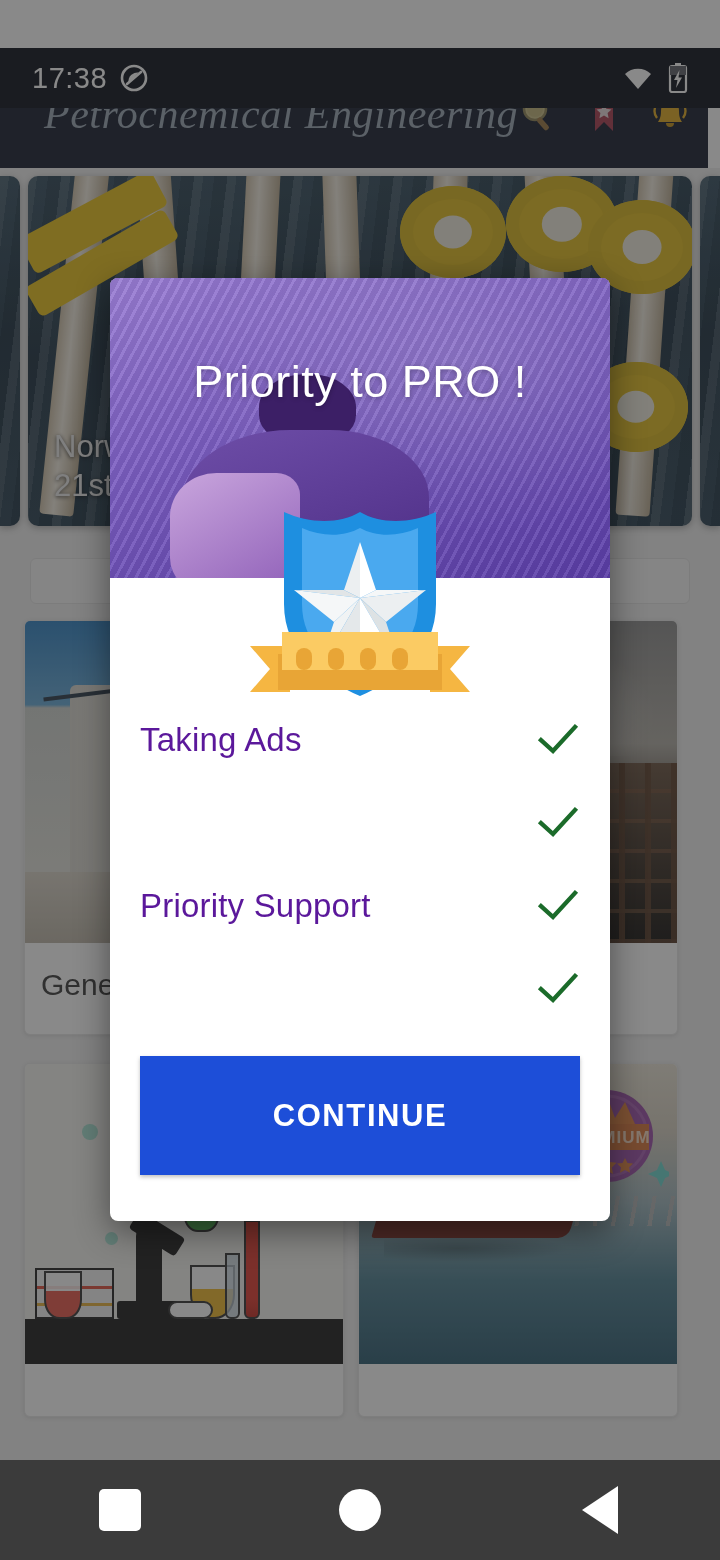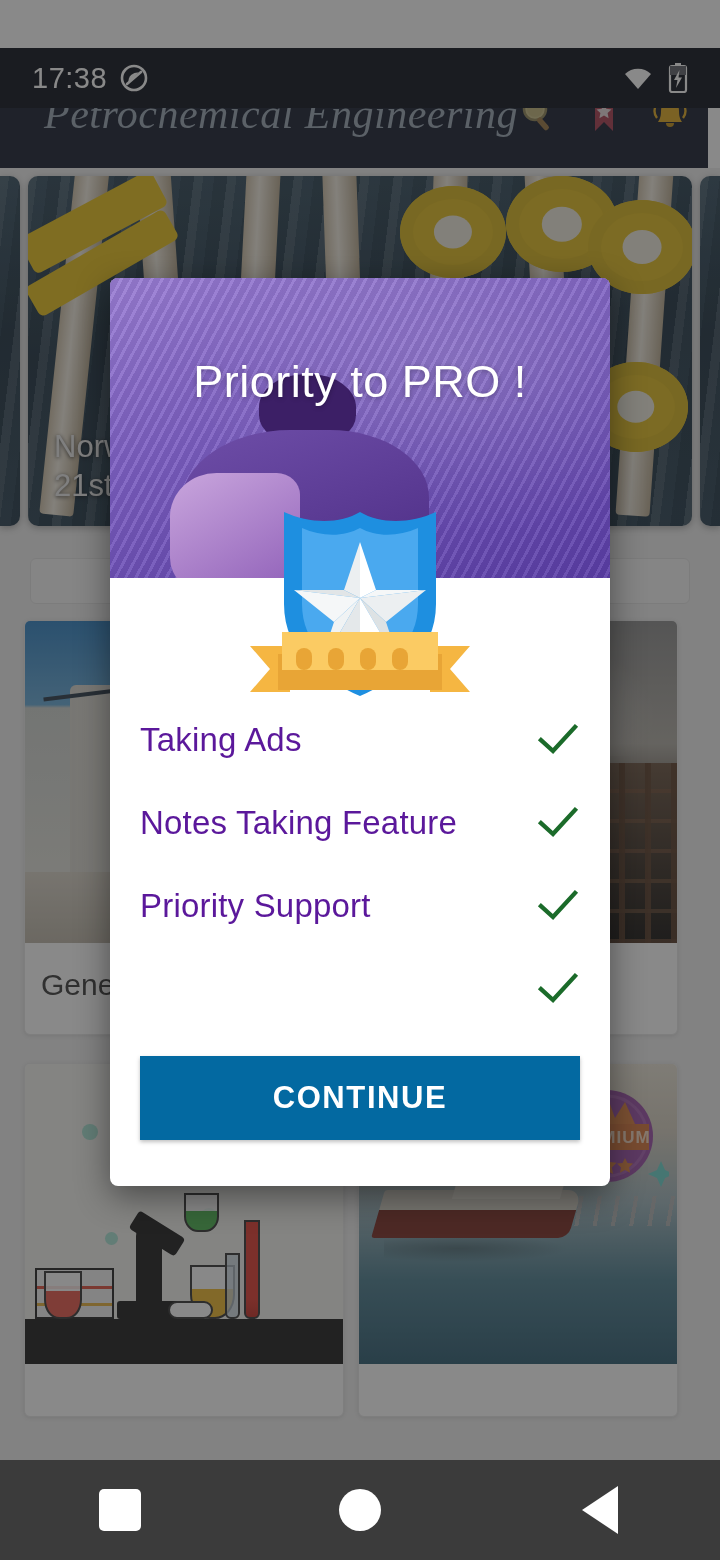--- a/index.html
+++ b/index.html
@@ -333,23 +333,23 @@
   .feature-label {
     font-size: 33px;
     color: #5b189b;
     letter-spacing: .2px;
   }
   .feature-check { margin-left: auto; }
 
   #continue-btn {
     display: block;
     margin: 26px 30px 46px 30px;
-    height: 84px;
+    height: 119px;
     width: calc(100% - 60px);
-    background: #0369a1;
+    background: #1d4ed8;
     color: #ffffff;
     border: none;
     font-size: 31px;
     font-weight: 700;
     letter-spacing: 1.6px;
     font-family: "Liberation Sans", sans-serif;
     cursor: pointer;
     box-shadow: 0 2px 4px rgba(0,0,0,.25);
   }
 
@@ -588,21 +588,20 @@
     <div id="feature-list">
 
       <div class="feature-row">
         <span class="feature-label">Taking Ads</span>
         <svg class="feature-check" width="44" height="40" viewBox="0 0 44 40">
           <path d="M5 20 L17 31 L39 7" fill="none" stroke="#1b6b2a" stroke-width="4.4" stroke-linecap="square"></path>
         </svg>
       </div>
 
       <div class="feature-row">
-        <span class="feature-label">Notes Taking Feature</span>
         <svg class="feature-check" width="44" height="40" viewBox="0 0 44 40">
           <path d="M5 20 L17 31 L39 7" fill="none" stroke="#1b6b2a" stroke-width="4.4" stroke-linecap="square"></path>
         </svg>
       </div>
 
       <div class="feature-row">
         <span class="feature-label">Priority Support</span>
         <svg class="feature-check" width="44" height="40" viewBox="0 0 44 40">
           <path d="M5 20 L17 31 L39 7" fill="none" stroke="#1b6b2a" stroke-width="4.4" stroke-linecap="square"></path>
         </svg>

